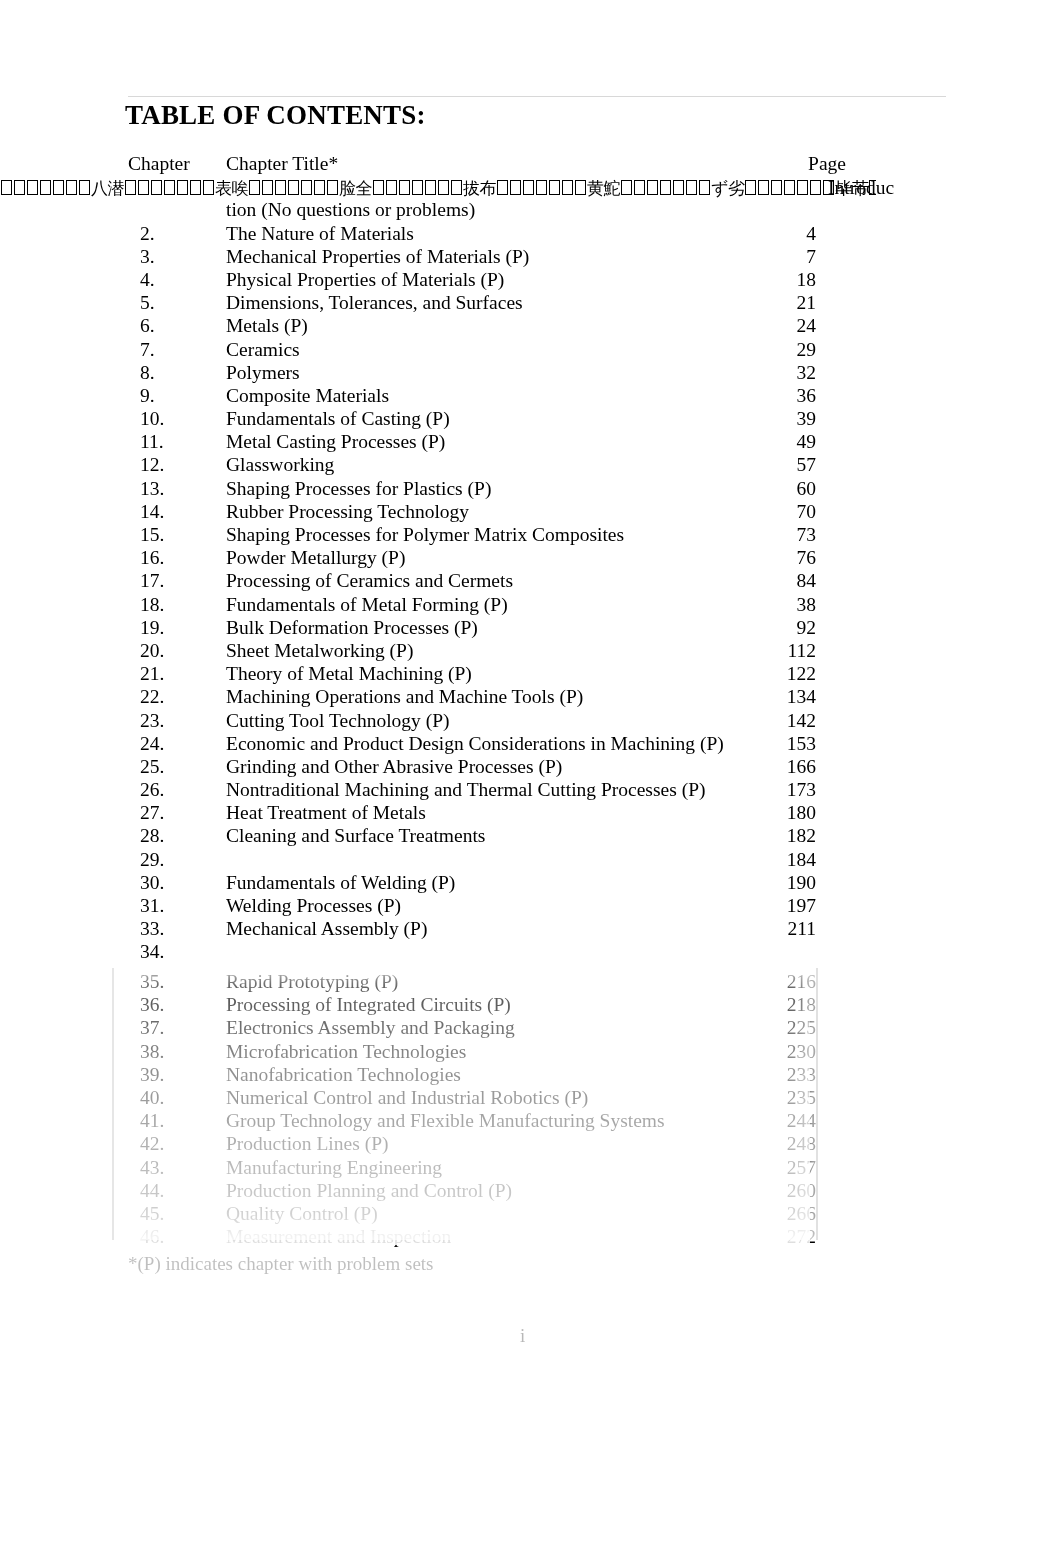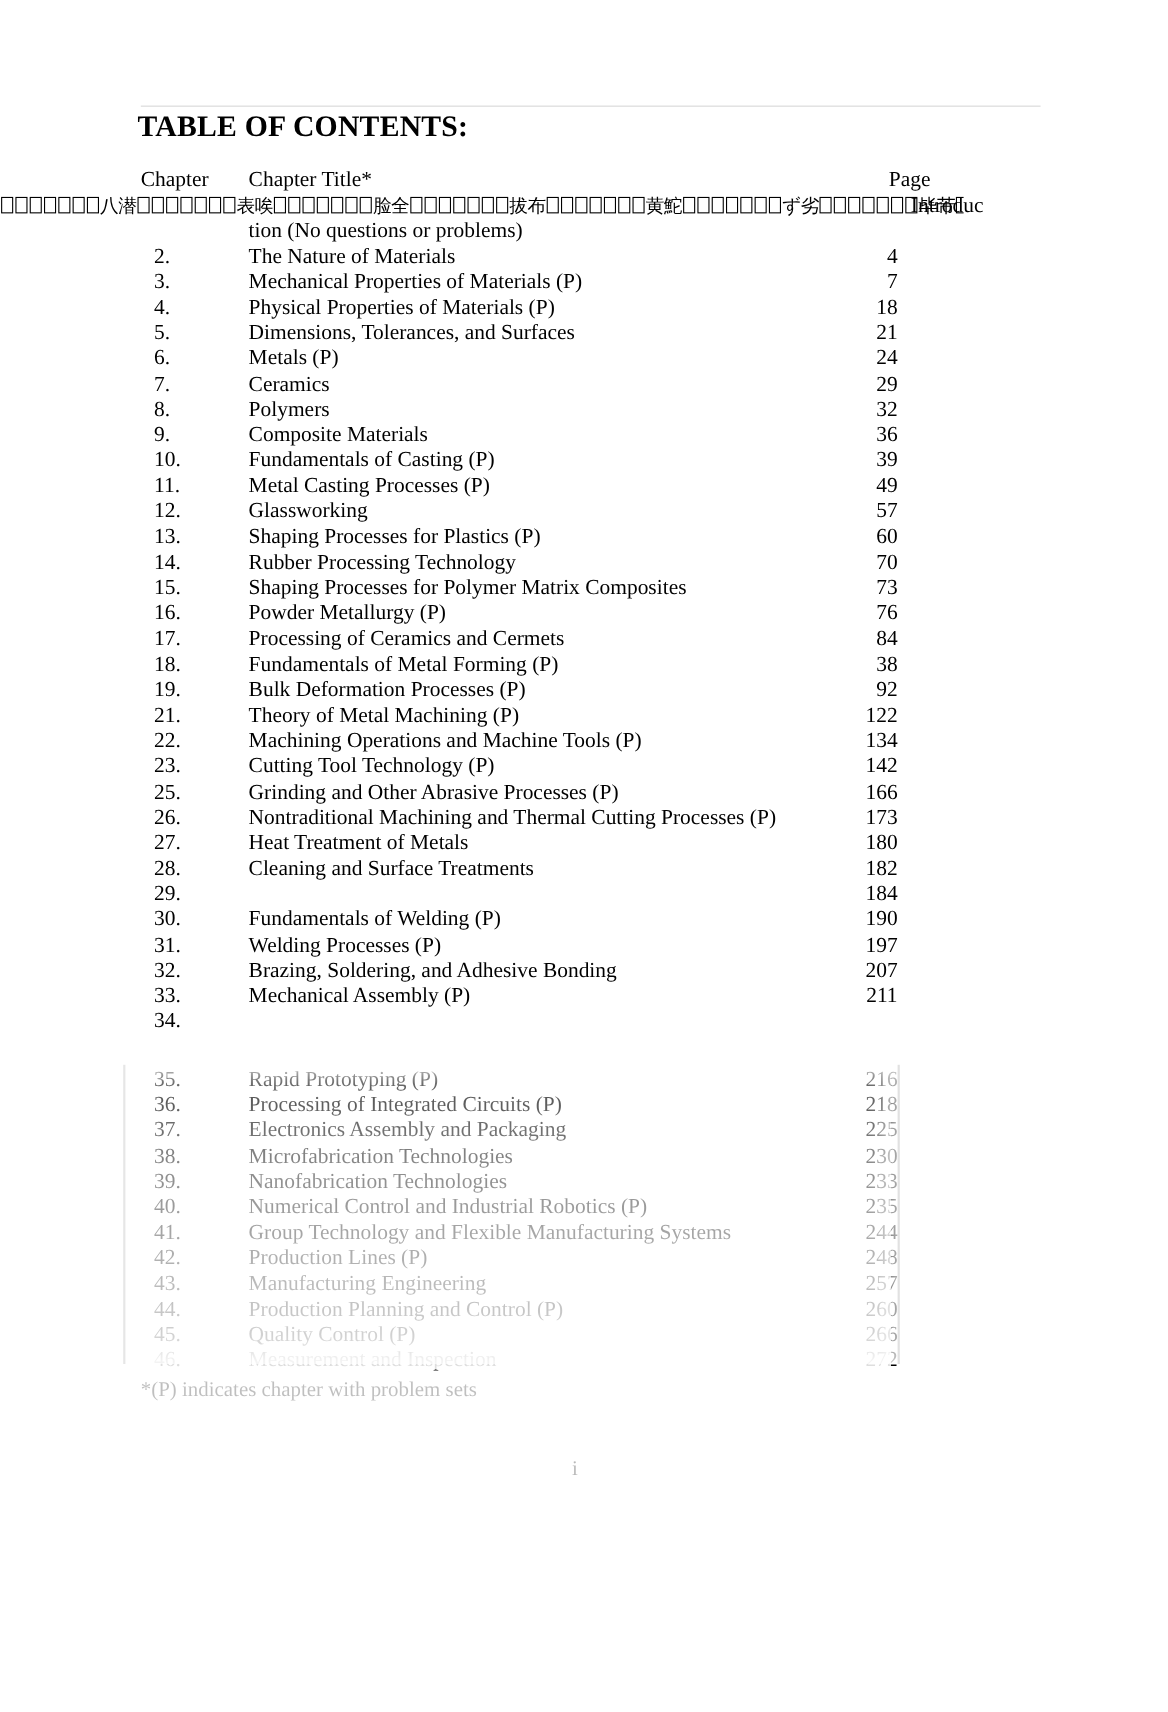--- a/index.html
+++ b/index.html
@@ -267,35 +267,45 @@
       <span class="col-num">18.</span>
       <span class="col-title">Fundamentals of Metal Forming (P)</span>
       <span class="col-page">38</span>
     </div>
     <div class="row">
       <span class="col-num">19.</span>
       <span class="col-title">Bulk Deformation Processes (P)</span>
       <span class="col-page">92</span>
     </div>
     <div class="row">
+      <span class="col-num">20.</span>
+      <span class="col-title">Sheet Metalworking (P)</span>
+      <span class="col-page">112</span>
+    </div>
+    <div class="row">
       <span class="col-num">21.</span>
       <span class="col-title">Theory of Metal Machining (P)</span>
       <span class="col-page">122</span>
     </div>
     <div class="row">
       <span class="col-num">22.</span>
       <span class="col-title">Machining Operations and Machine Tools (P)</span>
       <span class="col-page">134</span>
     </div>
     <div class="row">
       <span class="col-num">23.</span>
       <span class="col-title">Cutting Tool Technology (P)</span>
       <span class="col-page">142</span>
     </div>
     <div class="row">
+      <span class="col-num">24.</span>
+      <span class="col-title">Economic and Product Design Considerations in Machining (P)</span>
+      <span class="col-page">153</span>
+    </div>
+    <div class="row">
       <span class="col-num">25.</span>
       <span class="col-title">Grinding and Other Abrasive Processes (P)</span>
       <span class="col-page">166</span>
     </div>
     <div class="row">
       <span class="col-num">26.</span>
       <span class="col-title">Nontraditional Machining and Thermal Cutting Processes (P)</span>
       <span class="col-page">173</span>
     </div>
     <div class="row">
@@ -314,25 +324,20 @@
     </div>
     <div class="row">
       <span class="col-num">30.</span>
       <span class="col-title">Fundamentals of Welding (P)</span>
       <span class="col-page">190</span>
     </div>
     <div class="row">
       <span class="col-num">31.</span>
       <span class="col-title">Welding Processes (P)</span>
       <span class="col-page">197</span>
-    </div>
-    <div class="row">
-      <span class="col-num">32.</span>
-      <span class="col-title">Brazing, Soldering, and Adhesive Bonding</span>
-      <span class="col-page">207</span>
     </div>
     <div class="row">
       <span class="col-num">33.</span>
       <span class="col-title">Mechanical Assembly (P)</span>
       <span class="col-page">211</span>
     </div>
     <div class="row">
       <span class="col-num">34.</span>
       <span class="col-title"></span>
       <span class="col-page"></span>

